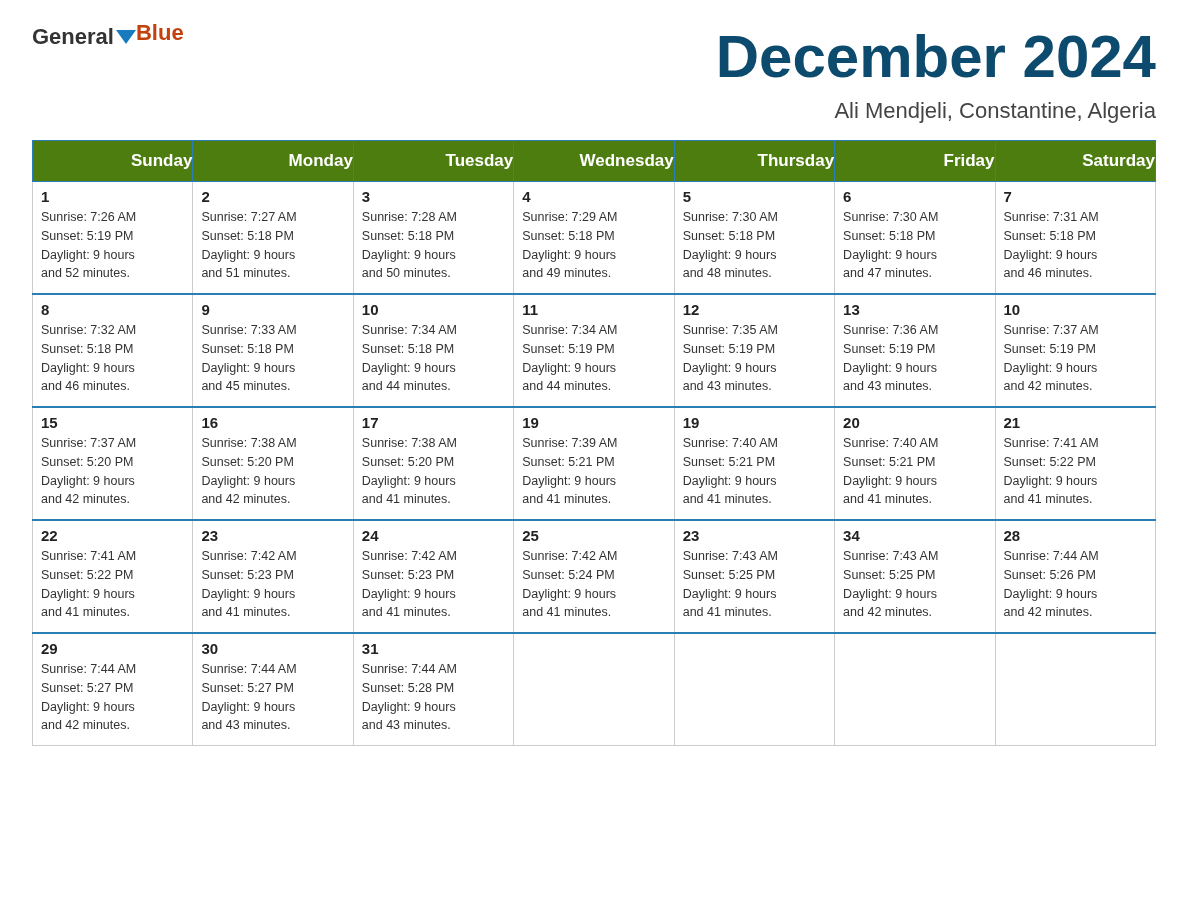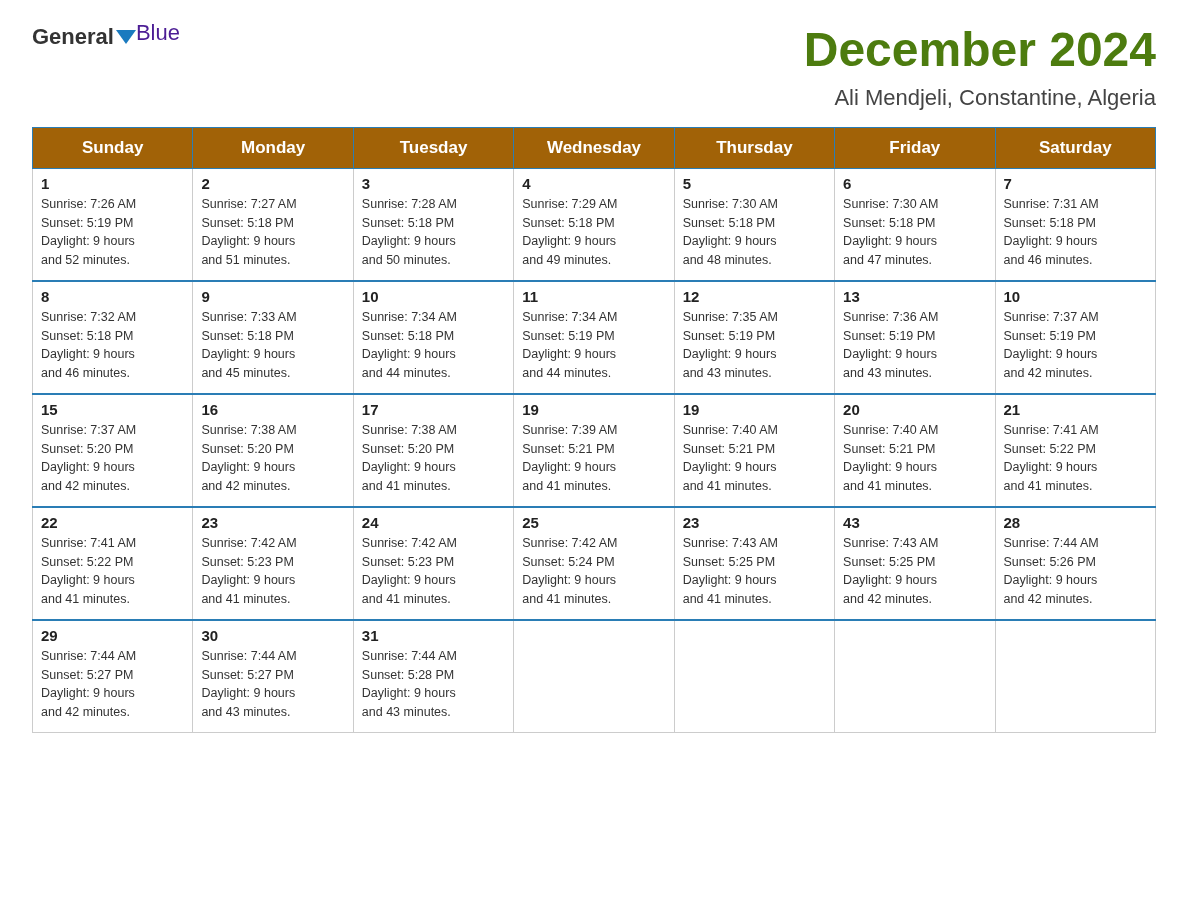--- a/index.html
+++ b/index.html
@@ -21,64 +21,64 @@
       align-items: flex-start;
     }
     .logo-general {
       font-size: 22px;
       font-weight: bold;
       color: #333;
       letter-spacing: 0;
     }
     .logo-blue {
       font-size: 22px;
-      font-weight: normal;
-      color: #4c1d95;
+      font-weight: bold;
+      color: #c2410c;
       margin-top: -4px;
     }
     .logo-triangle {
       display: inline-block;
       width: 0;
       height: 0;
       border-left: 10px solid transparent;
       border-right: 10px solid transparent;
       border-top: 14px solid #1a7abf;
       margin-left: 2px;
       vertical-align: middle;
     }
     .logo-row {
       display: flex;
       align-items: center;
     }
     .title-area {
       text-align: right;
     }
     .calendar-title {
-      font-size: 48px;
-      font-weight: bold;
-      color: #4d7c0f;
+      font-size: 60px;
+      font-weight: bold;
+      color: #0c4a6e;
       line-height: 1.1;
     }
     .calendar-subtitle {
       font-size: 22px;
       color: #444;
       margin-top: 8px;
     }
     table {
       width: 100%;
       border-collapse: collapse;
       table-layout: fixed;
     }
     thead th {
-      background-color: #a16207;
+      background-color: #4d7c0f;
       color: #fff;
       font-size: 17px;
       font-weight: bold;
-      padding: 10px 21px;
-      text-align: center;
+      padding: 10px 0;
+      text-align: right;
       border: 1px solid #2a7db5;
     }
     tbody td {
       vertical-align: top;
       padding: 6px 8px 10px 8px;
       border: 1px solid #ccc;
       font-size: 13px;
       color: #333;
       background: #fff;
       min-height: 90px;
@@ -238,21 +238,21 @@
         </td>
         <td>
           <span class="day-number">25</span>
           <span class="day-info">Sunrise: 7:42 AM<br>Sunset: 5:24 PM<br>Daylight: 9 hours<br>and 41 minutes.</span>
         </td>
         <td>
           <span class="day-number">23</span>
           <span class="day-info">Sunrise: 7:43 AM<br>Sunset: 5:25 PM<br>Daylight: 9 hours<br>and 41 minutes.</span>
         </td>
         <td>
-          <span class="day-number">43</span>
+          <span class="day-number">34</span>
           <span class="day-info">Sunrise: 7:43 AM<br>Sunset: 5:25 PM<br>Daylight: 9 hours<br>and 42 minutes.</span>
         </td>
         <td>
           <span class="day-number">28</span>
           <span class="day-info">Sunrise: 7:44 AM<br>Sunset: 5:26 PM<br>Daylight: 9 hours<br>and 42 minutes.</span>
         </td>
       </tr>
       <tr>
         <td>
           <span class="day-number">29</span>

